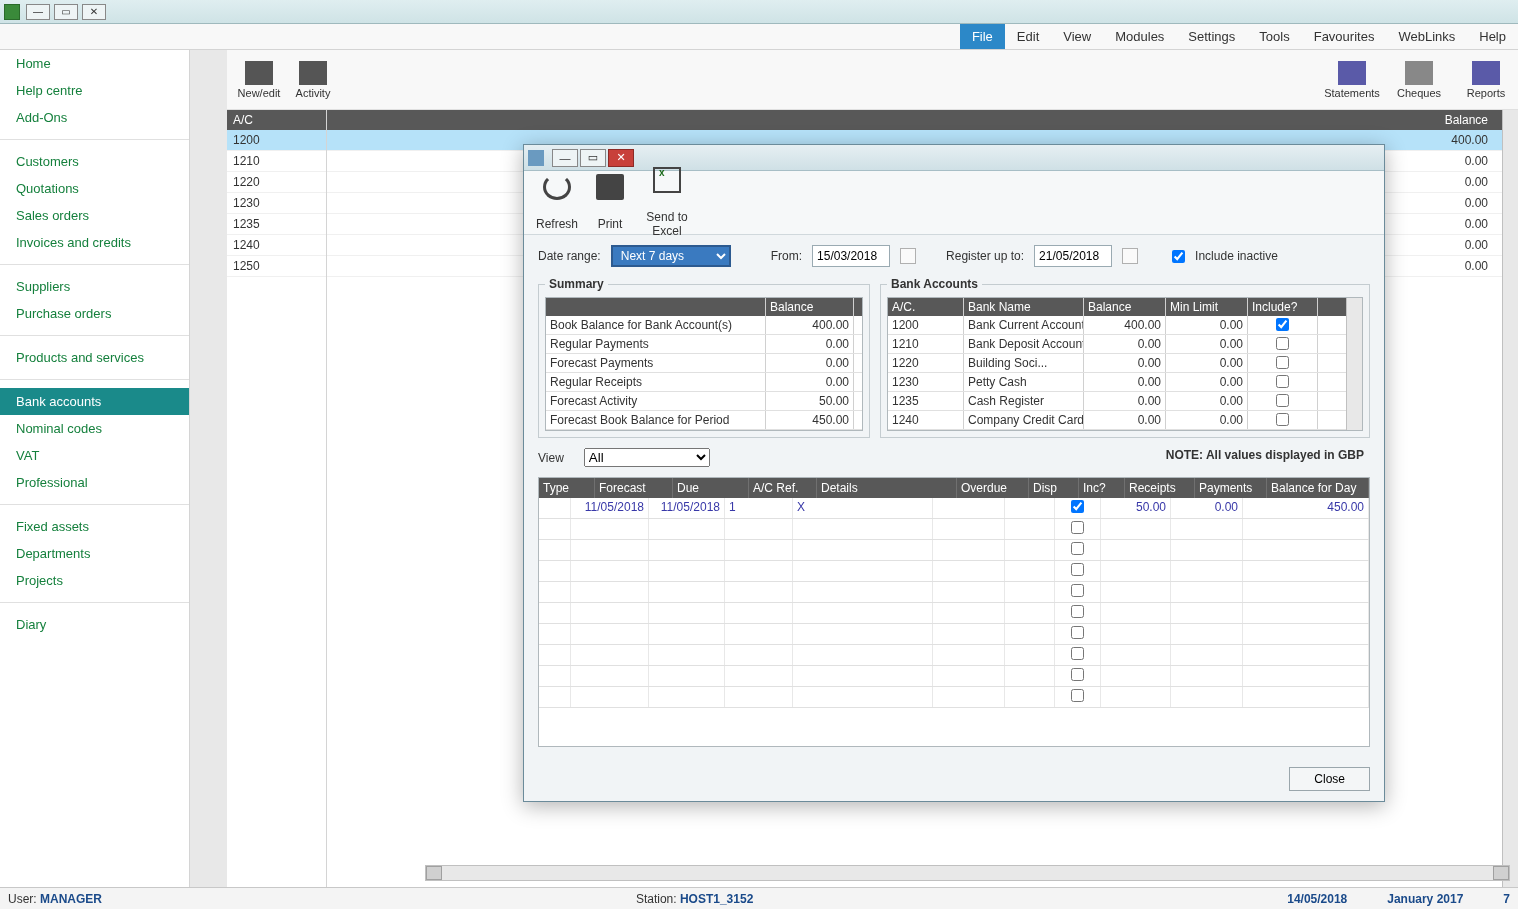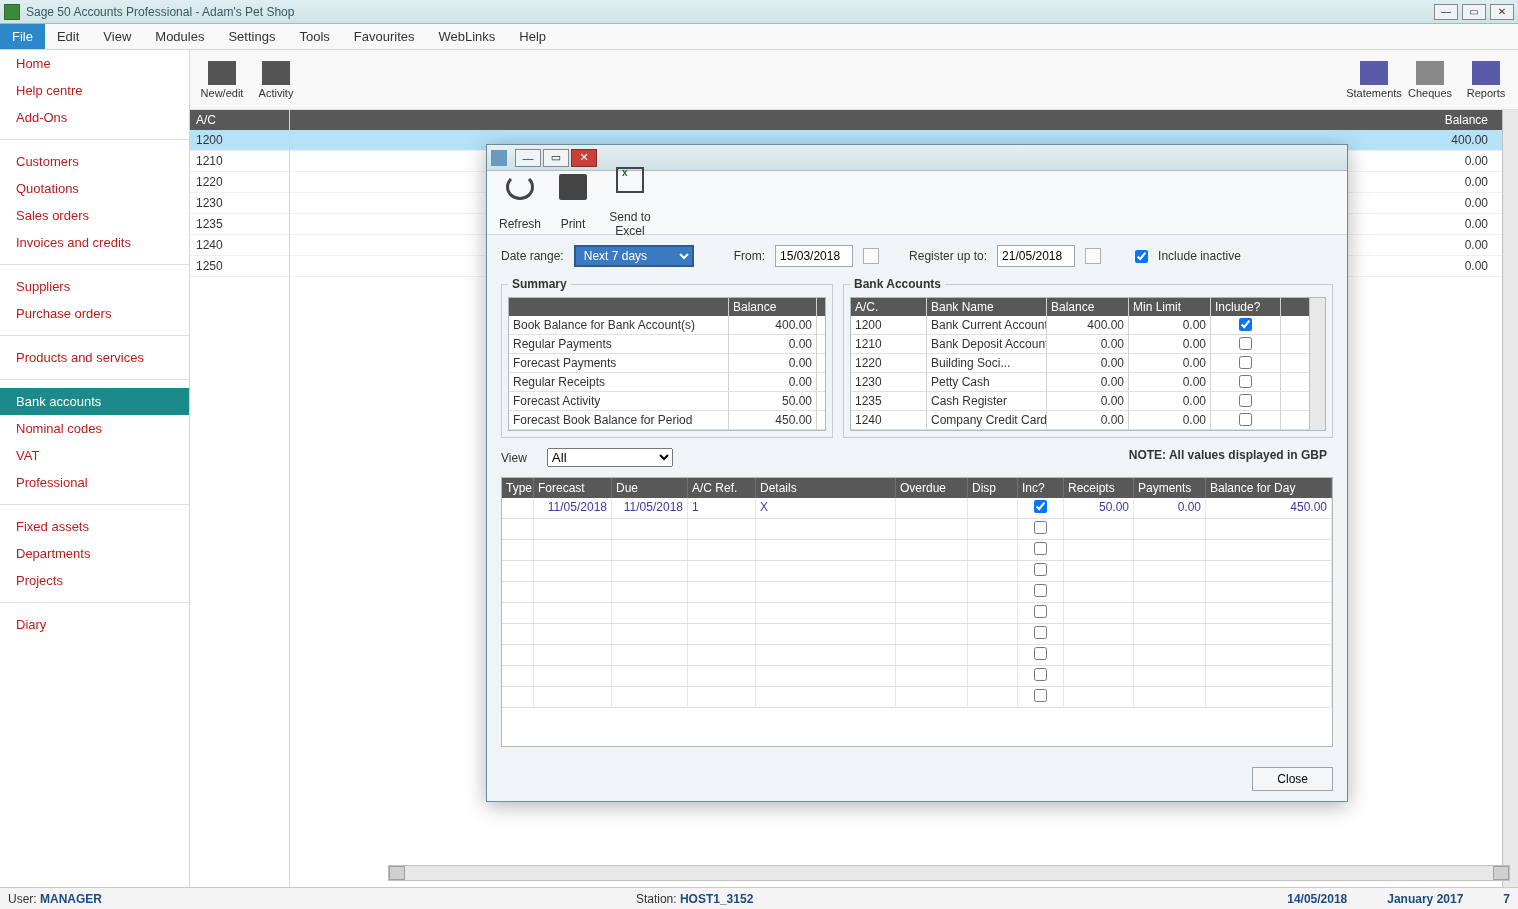--- a/index.html
+++ b/index.html
@@ -6,42 +6,42 @@
 body { background: #e8e8e8; width: 1518px; height: 909px; overflow: hidden; font-size: 12px; color: #333; }
 
 
 .titlebar { height: 24px; background: linear-gradient(#dfeef0,#cfe3e6); border-bottom:1px solid #9fb9bd; display:flex; align-items:center; padding:0 4px; }
 .titlebar .app-icon { width:16px; height:16px; background:#3a8a3a; border:1px solid #2a6a2a; margin-right:6px; }
 .titlebar .title { flex:1; color:#3a5a60; font-size:12px; }
 .titlebar .win-btns { display:flex; gap:4px; }
 .titlebar .win-btn { width:24px; height:16px; border:1px solid #888; background:#eef4f5; display:flex; align-items:center; justify-content:center; font-size:10px; cursor:pointer; }
 
 
-.menubar { height:26px; background:#f8f8f8; border-bottom:1px solid #d4d4d4; display:flex; align-items:stretch; }
+.menubar { height:26px; background:#f8f8f8; border-bottom:1px solid #d4d4d4; display:flex; align-items:stretch;justify-content:flex-end; }
 .menubar .menu-item { padding:0 12px; display:flex; align-items:center; cursor:pointer; font-size:13px; }
 .menubar .menu-item.active { background:#2c88c8; color:#fff; }
 
 
 .main { display:flex; height: calc(100% - 24px - 26px - 22px); }
 
 
 .sidebar { width:190px; background:#fff; border-right:1px solid #d4d4d4; overflow-y:auto; }
-.sidebar .nav-item { padding:6px 16px; color:#b91c1c; cursor:pointer; font-size:13px; }
+.sidebar .nav-item { padding:6px 16px; color:#15803d; cursor:pointer; font-size:13px; }
 .sidebar .nav-item.active { background:#1a8a8a; color:#fff; }
 .sidebar hr { border:none; border-top:1px solid #e0e0e0; margin:8px 0; }
 
 
-.workspace { flex:1; display:flex; flex-direction:column; background:#f8f8f8; position:relative; }
+.workspace { flex:1; display:flex; flex-direction:column; background:#f8f8f8; position:relative;margin-left:37px; }
 
 
 .ribbon { height:60px; display:flex; align-items:center; padding:4px 8px; gap:6px; background:#f8f8f8; border-bottom:1px solid #e0e0e0; position:relative; }
 .ribbon .tool { width:48px; display:flex; flex-direction:column; align-items:center; gap:2px; cursor:pointer; font-size:11px; color:#333; }
 .ribbon .tool .ic { width:28px; height:24px; background:#555; }
 .ribbon .spacer { flex:1; }
-.ribbon .right-group { display:flex; gap:8px;text-align:center; }
+.ribbon .right-group { display:flex; gap:19px;text-align:center; }
 
 
 .include-strip { position:absolute; right:14px; top:70px; display:flex; align-items:center; gap:6px; font-size:12px; }
 
 
 .bg-table { display:flex; height:calc(100% - 60px); }
 .bg-left { width:100px; background:#fff; border-right:1px solid #d4d4d4; }
 .bg-right { flex:1; background:#fff; }
 .bg-header { background:#585858; color:#fff; padding:3px 6px; font-size:12px; }
 .bg-row { padding:3px 6px; font-size:12px; border-bottom:1px solid #f0f0f0; }
@@ -106,21 +106,20 @@
 .statusbar .sb-user b, .statusbar .sb-station b, .statusbar b { color:#1a4a8a; font-weight:bold; }
 .statusbar .flex { flex:1; }
 
 input[type=checkbox] { width:13px; height:13px; }
 </style>
 </head>
 <body>
 
 <div class="titlebar">
   <div class="app-icon"></div>
-  <div class="title">Sage 50 Accounts Professional - Adam's Pet Shop</div>
   <div class="win-btns">
     <div class="win-btn">—</div>
     <div class="win-btn">▭</div>
     <div class="win-btn">✕</div>
   </div>
 </div>
 
 <div class="menubar">
   <div class="menu-item active">File</div>
   <div class="menu-item">Edit</div>
@@ -375,21 +374,21 @@
         <div style="display:flex">
           <div class="view-row" style="flex:1">
             <span>View</span>
             <select style="width:126px"><option>All</option></select>
           </div>
           <div class="note"><b>NOTE: All values displayed in GBP</b></div>
         </div>
 
         <div class="det-grid">
           <div class="det-head">
-            <div style="width:32px">Type</div>
+            <div style="width:56px">Type</div>
             <div style="width:78px">Forecast</div>
             <div style="width:76px">Due</div>
             <div style="width:68px">A/C Ref.</div>
             <div style="width:140px">Details</div>
             <div style="width:72px">Overdue</div>
             <div style="width:50px">Disp</div>
             <div style="width:46px">Inc?</div>
             <div style="width:70px">Receipts</div>
             <div style="width:72px">Payments</div>
             <div style="flex:1">Balance for Day</div>

